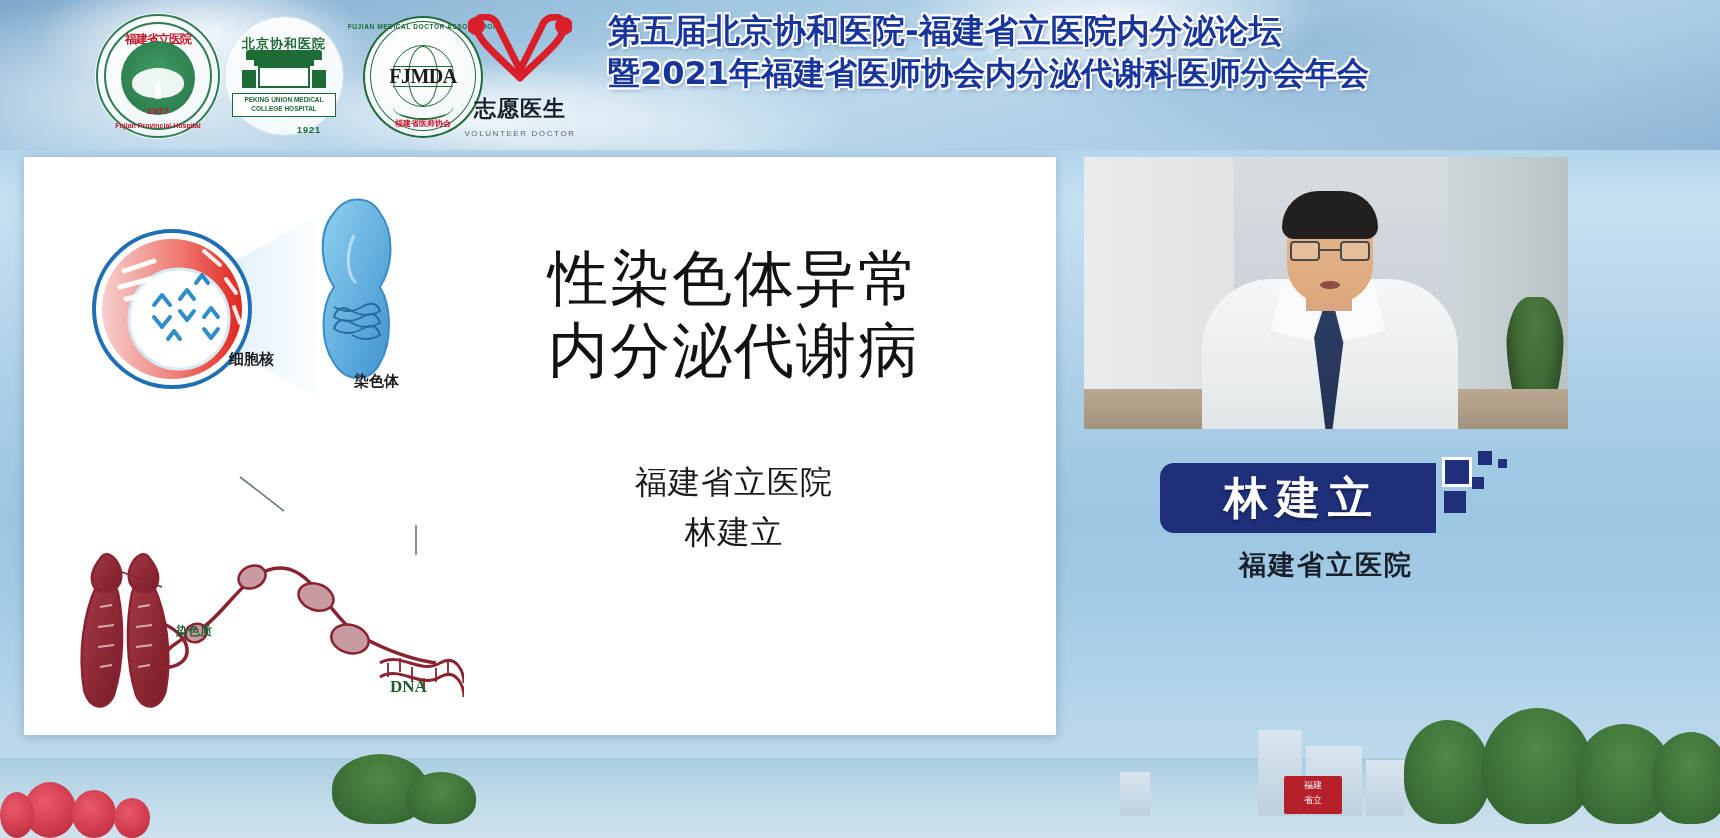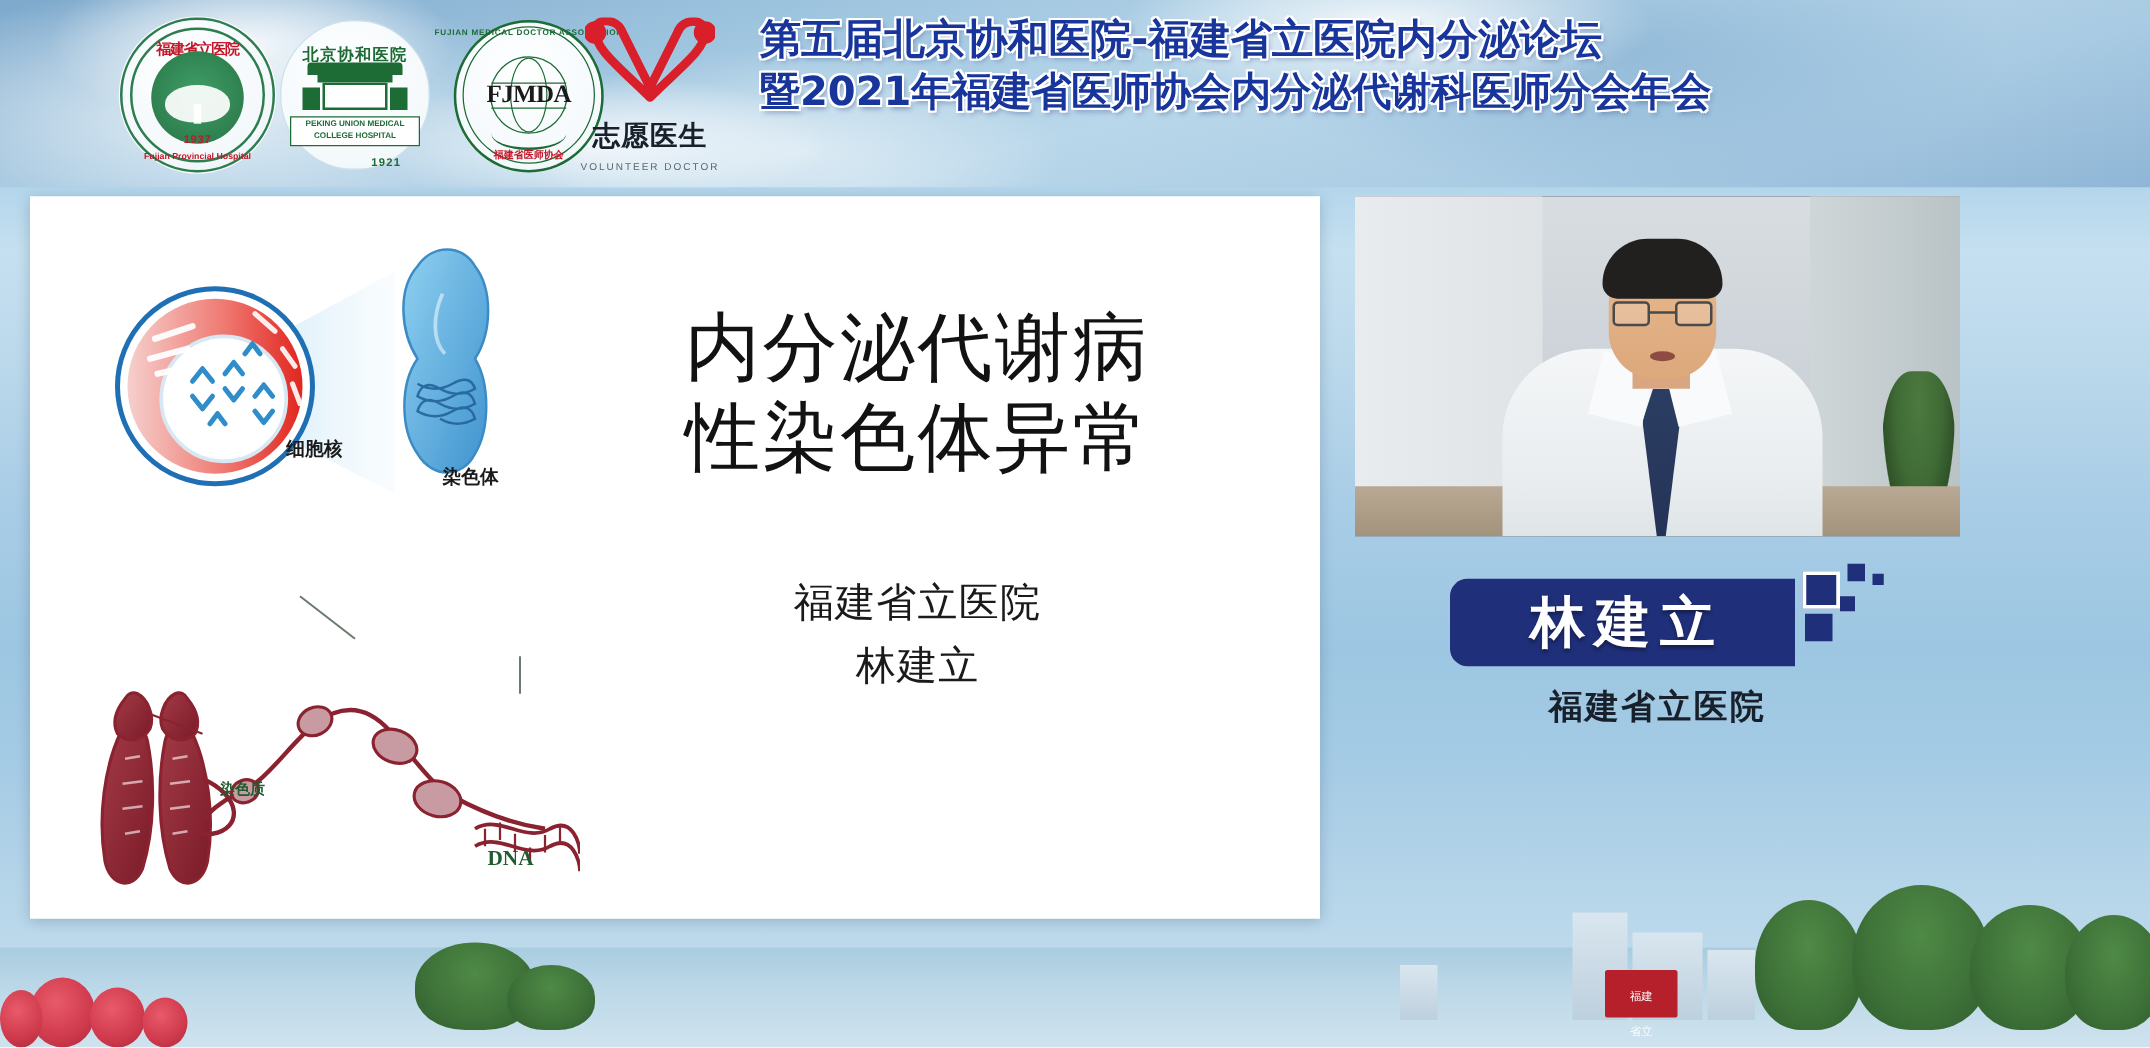--- a/index.html
+++ b/index.html
@@ -296,21 +296,21 @@
   .bld { position: absolute; bottom: 22px; background: linear-gradient(to bottom, #d9e6ef, #bdd0de); }
   .tree { position: absolute; bottom: 14px;
     background: radial-gradient(ellipse at 50% 35%, #4f8a46 0%, #3f7339 55%, #2f5b2d 100%);
     border-radius: 50% 50% 42% 42%; }
   .flower { position: absolute; bottom: 0;
     background: radial-gradient(circle at 40% 35%, #e85a6a 0%, #cf3a4c 60%, #a82a3b 100%);
     border-radius: 50%; }
   #sign-red { position: absolute; left: 1284px; bottom: 24px; width: 58px; height: 38px;
     background: #b5202b; border-radius: 2px; }
   #sign-red span { display: block; color: #fff; font-size: 9px; line-height: 12px;
-    text-align: center; padding-top: 16px; font-family: "DejaVu Sans", sans-serif; }
+    text-align: center; padding-top: 3px; font-family: "DejaVu Sans", sans-serif; }
 </style>
 </head>
 <body>
 
 <div id="stage">
 
   <div id="banner">
     <div id="banner-bg"></div>
 
     <div class="cloud" style="left:40px; top:-30px; width:320px; height:130px;"></div>
@@ -476,22 +476,22 @@
       <path d="M372 88 L372 118" stroke="#6b7a6e" stroke-width="1.6" fill="none"></path>
       <path d="M118 150 L70 132" stroke="#8a2230" stroke-width="1.6" fill="none"></path>
     </svg>
 
     <div class="lbl" id="lbl-nucleus">细胞核</div>
     <div class="lbl" id="lbl-chrom-top">染色体</div>
     <div class="lbl" id="lbl-chromatin">染色质</div>
     <div class="lbl" id="lbl-dna">DNA</div>
 
     <div id="slide-title">
+      <div>性染色体异常</div>
       <div>内分泌代谢病</div>
-      <div>性染色体异常</div>
     </div>
 
     <div id="slide-sub">
       <div>福建省立医院</div>
       <div>林建立</div>
     </div>
   </div>
 
   <div id="video">
     <div id="video-bg"></div>

